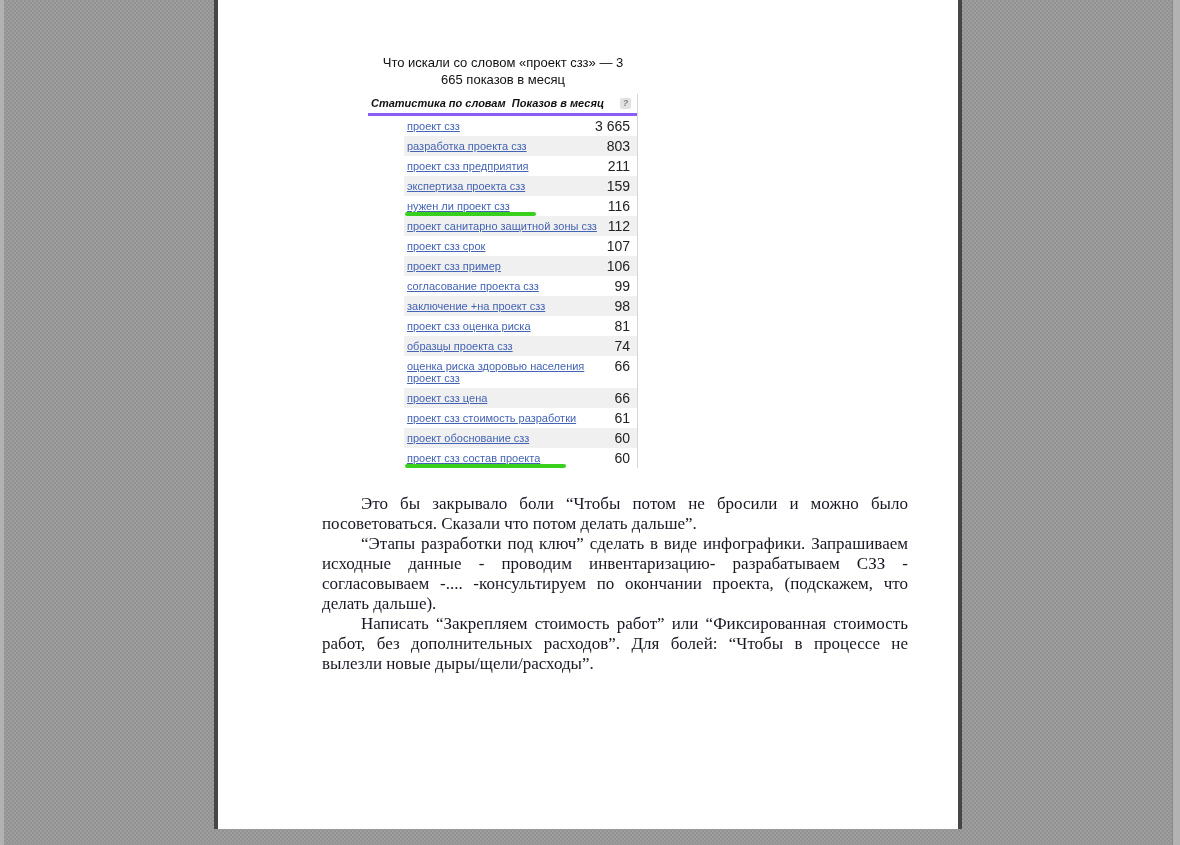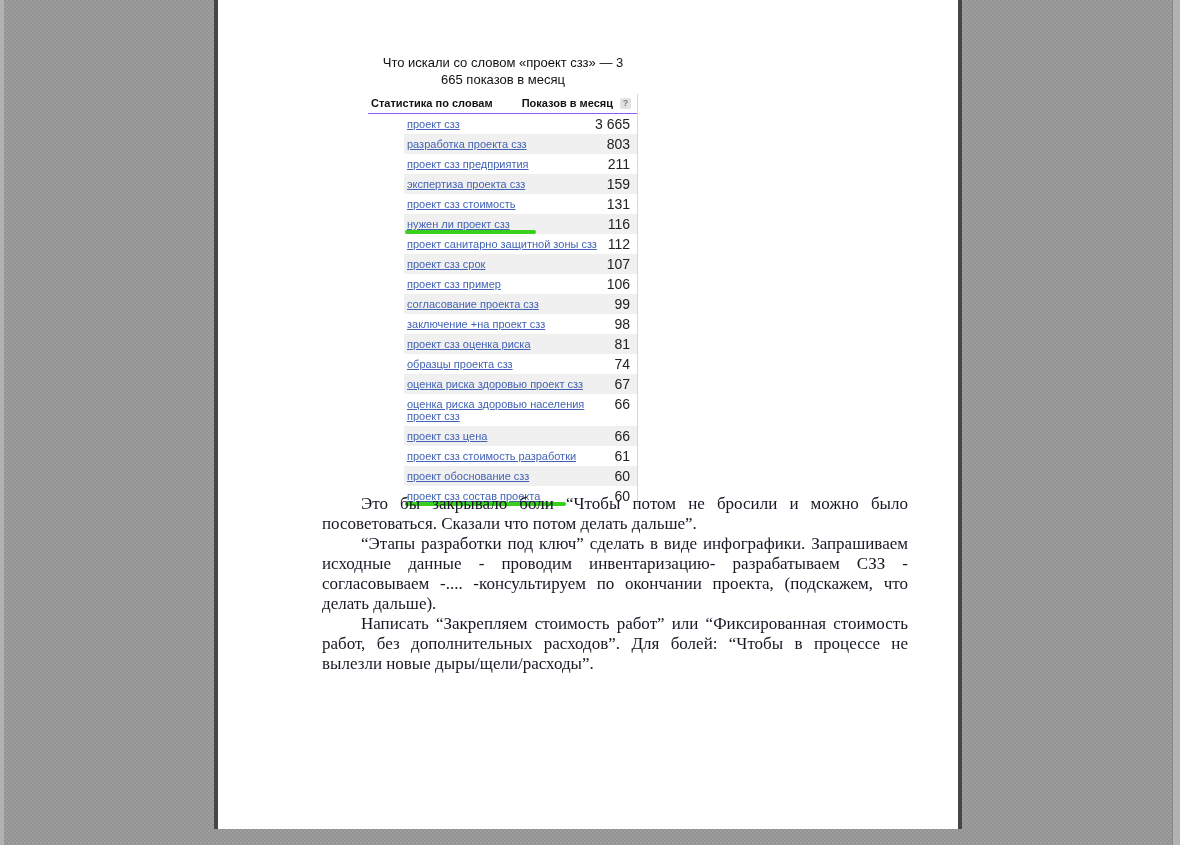--- a/index.html
+++ b/index.html
@@ -23,23 +23,23 @@
   
   .wordstat{position:absolute;left:150px;top:50px;width:270px;}
   .ws-title{
     text-align:center;font-size:13px;line-height:17px;color:#111;
     padding:4px 8px 6px 8px;
   }
   .ws-table{border-right:1px solid #d6d6d6;}
   .ws-header{
     display:flex;justify-content:space-between;align-items:flex-start;
     font-size:11px;font-weight:bold;color:#111;
-    padding:3px 6px 4px 3px;border-bottom:1px solid #8b5cf6;
+    padding:3px 6px 4px 3px;border-bottom:3px solid #8b5cf6;font-style:italic;
   }
-  .ws-header .right{display:flex;align-items:center;gap:7px;}
+  .ws-header .right{display:flex;align-items:center;gap:16px;}
   .help{
     display:inline-block;width:11px;height:11px;background:#e2e2e2;
     color:#7e7e7e;font-size:9px;font-weight:bold;line-height:11px;
     text-align:center;border-radius:2px;
   }
   .ws-row{
     display:flex;justify-content:space-between;align-items:flex-start;
     padding:4px 7px 4px 3px;min-height:11px;margin-left:36px;
   }
   .ws-row:nth-child(even){background:#f0f0f0;}
@@ -90,24 +90,20 @@
               <span class="num">803</span>
             </div>
             <div class="ws-row">
               <a class="kw">проект сзз предприятия</a>
               <span class="num">211</span>
             </div>
             <div class="ws-row">
               <a class="kw">экспертиза проекта сзз</a>
               <span class="num">159</span>
             </div>
-            <div class="ws-row">
-              <a class="kw">проект сзз стоимость</a>
-              <span class="num">131</span>
-            </div>
             <div class="ws-row hl">
               <a class="kw">нужен ли проект сзз</a>
               <span class="num">116</span>
             </div>
             <div class="ws-row">
               <a class="kw">проект санитарно защитной зоны сзз</a>
               <span class="num">112</span>
             </div>
             <div class="ws-row">
               <a class="kw">проект сзз срок</a>
@@ -125,24 +121,20 @@
               <a class="kw">заключение +на проект сзз</a>
               <span class="num">98</span>
             </div>
             <div class="ws-row">
               <a class="kw">проект сзз оценка риска</a>
               <span class="num">81</span>
             </div>
             <div class="ws-row">
               <a class="kw">образцы проекта сзз</a>
               <span class="num">74</span>
-            </div>
-            <div class="ws-row">
-              <a class="kw">оценка риска здоровью проект сзз</a>
-              <span class="num">67</span>
             </div>
             <div class="ws-row">
               <a class="kw">оценка риска здоровью населения проект сзз</a>
               <span class="num">66</span>
             </div>
             <div class="ws-row">
               <a class="kw">проект сзз цена</a>
               <span class="num">66</span>
             </div>
             <div class="ws-row">

